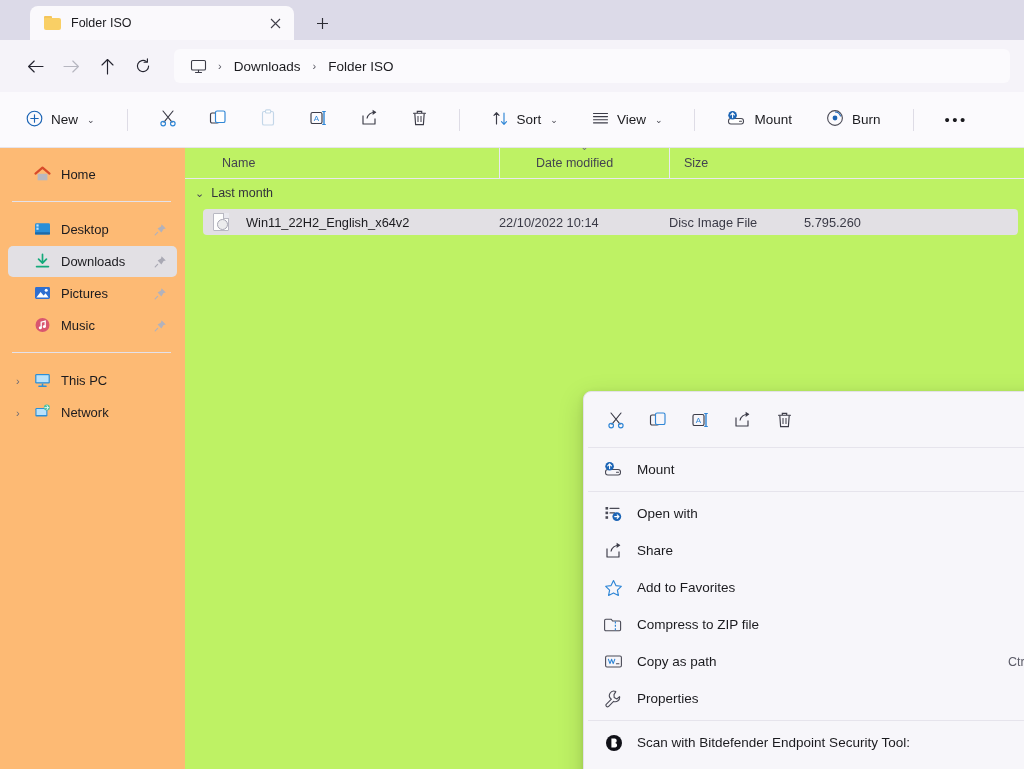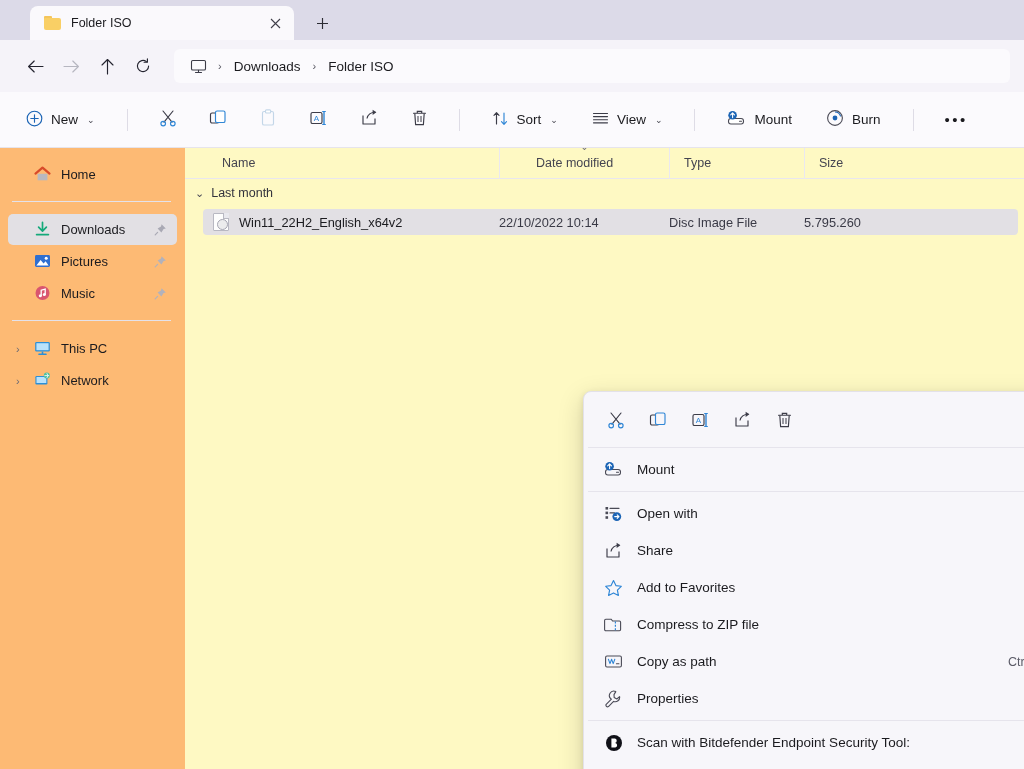--- a/index.html
+++ b/index.html
@@ -129,21 +129,21 @@
   }
   .nav-ico { width: 17px; height: 17px; flex: 0 0 auto; position: relative; }
   .nav-label { flex: 1 1 auto; white-space: nowrap; }
   .pin {
     width: 14px; margin-right: 10px; color: #9a9aa4;
     display: flex; align-items: center; justify-content: center;
   }
   .nav-sep { height: 1px; background: #e4e2ea; margin: 11px 14px 12px 12px; }
 
   
-  .filearea { flex: 1 1 auto; position: relative; background: #fef9c3; overflow: hidden; }
+  .filearea { flex: 1 1 auto; position: relative; background: #bef264; overflow: hidden; }
   .colheader {
     height: 31px; display: flex; align-items: center;
     border-bottom: 1px solid #e9e7ef;
     position: relative;
   }
   .col {
     font-size: 12.5px; color: #444450;
     padding-left: 14px; height: 31px; display: flex; align-items: center;
     border-left: 1px solid #eae8f0; position: relative;
   }
@@ -163,21 +163,21 @@
     font-size: 12.5px; color: #32323c;
   }
   .group-chev { color: #4a4a56; font-size: 11px; }
 
   .file-row {
     height: 26px; margin: 2px 6px 0 18px;
     border-radius: 4px; background: #e2e0e4;
     display: flex; align-items: center;
   }
   .file-cell { font-size: 12.8px; color: #1b1b1f; display: flex; align-items: center; }
-  .fc-name { width: 296px; padding-left: 10px; gap: 10px; }
+  .fc-name { width: 296px; padding-left: 10px; gap: 17px; }
   .fc-date { width: 170px; color: #3a3a46; }
   .fc-type { width: 135px; color: #3a3a46; }
   .fc-size { width: 97px; color: #3a3a46; }
   .iso-icon {
     width: 16px; height: 18px; flex: 0 0 auto; position: relative;
     background: #fdfdfd; border: 1px solid #b8b8c2; border-radius: 1px;
   }
   .iso-icon:before {
     content: ""; position: absolute; left: 3px; top: 5px;
     width: 9px; height: 9px; border-radius: 50%;
@@ -405,20 +405,37 @@
             <path d="M1.5 7.6 L8.5 1.6 L15.5 7.6" stroke="#d84b2a" stroke-width="2.2" fill="none" stroke-linejoin="round" stroke-linecap="round"></path>
             <path d="M3.6 7.8 V14.3 H13.4 V7.8" fill="#b8b8bf"></path>
           </svg>
       </span>
       <span class="nav-label">Home</span>
     </div>
 
 
     <div class="nav-sep"></div>
 
+    <div class="nav-item">
+      <span class="nav-ico">
+        <svg width="17" height="16" viewBox="0 0 17 16">
+            <rect x="1" y="2.2" width="15" height="11.4" rx="1.4" fill="#2a8fd8"></rect>
+            <rect x="2.4" y="3.4" width="2.2" height="2.2" fill="#bfe4ff"></rect>
+            <rect x="2.4" y="6.6" width="2.2" height="2.2" fill="#bfe4ff"></rect>
+            <rect x="1" y="11.2" width="15" height="2.4" rx="0.6" fill="#1d6aa8"></rect>
+          </svg>
+      </span>
+      <span class="nav-label">Desktop</span>
+      <span class="pin">
+        <svg width="13" height="13" viewBox="0 0 13 13">
+            <path d="M7.6 1.2 L11.8 5.4 L9.6 6 L7.4 9.4 L3.6 5.6 L7 3.4 Z" fill="#b2b2bc"></path>
+            <path d="M3.6 9.4 L1.2 11.8" stroke="#b2b2bc" stroke-width="1.2" stroke-linecap="round"></path>
+          </svg>
+      </span>
+    </div>
 
     <div class="nav-item selected">
       <span class="nav-ico">
         <svg width="17" height="16" viewBox="0 0 17 16">
             <path d="M8.5 1.4 V9.6 M4.6 6.2 L8.5 10.1 L12.4 6.2" stroke="#15a97a" stroke-width="1.7" fill="none" stroke-linecap="round" stroke-linejoin="round"></path>
             <path d="M2.6 13.6 H14.4" stroke="#15a97a" stroke-width="1.7" stroke-linecap="round"></path>
           </svg>
       </span>
       <span class="nav-label">Downloads</span>
       <span class="pin">
@@ -498,23 +515,20 @@
   <div class="filearea">
 
     <div class="colheader">
       <div class="col col-name">
         <span>Name</span>
       </div>
       <div class="col col-date">
         <span class="sortchev">⌄</span>
         <span>Date modified</span>
       </div>
-      <div class="col col-type">
-        <span>Type</span>
-      </div>
       <div class="col col-size">
         <span>Size</span>
       </div>
     </div>
 
     <div class="group-row">
       <span class="group-chev">⌄</span>
       <span>Last month</span>
     </div>
 

